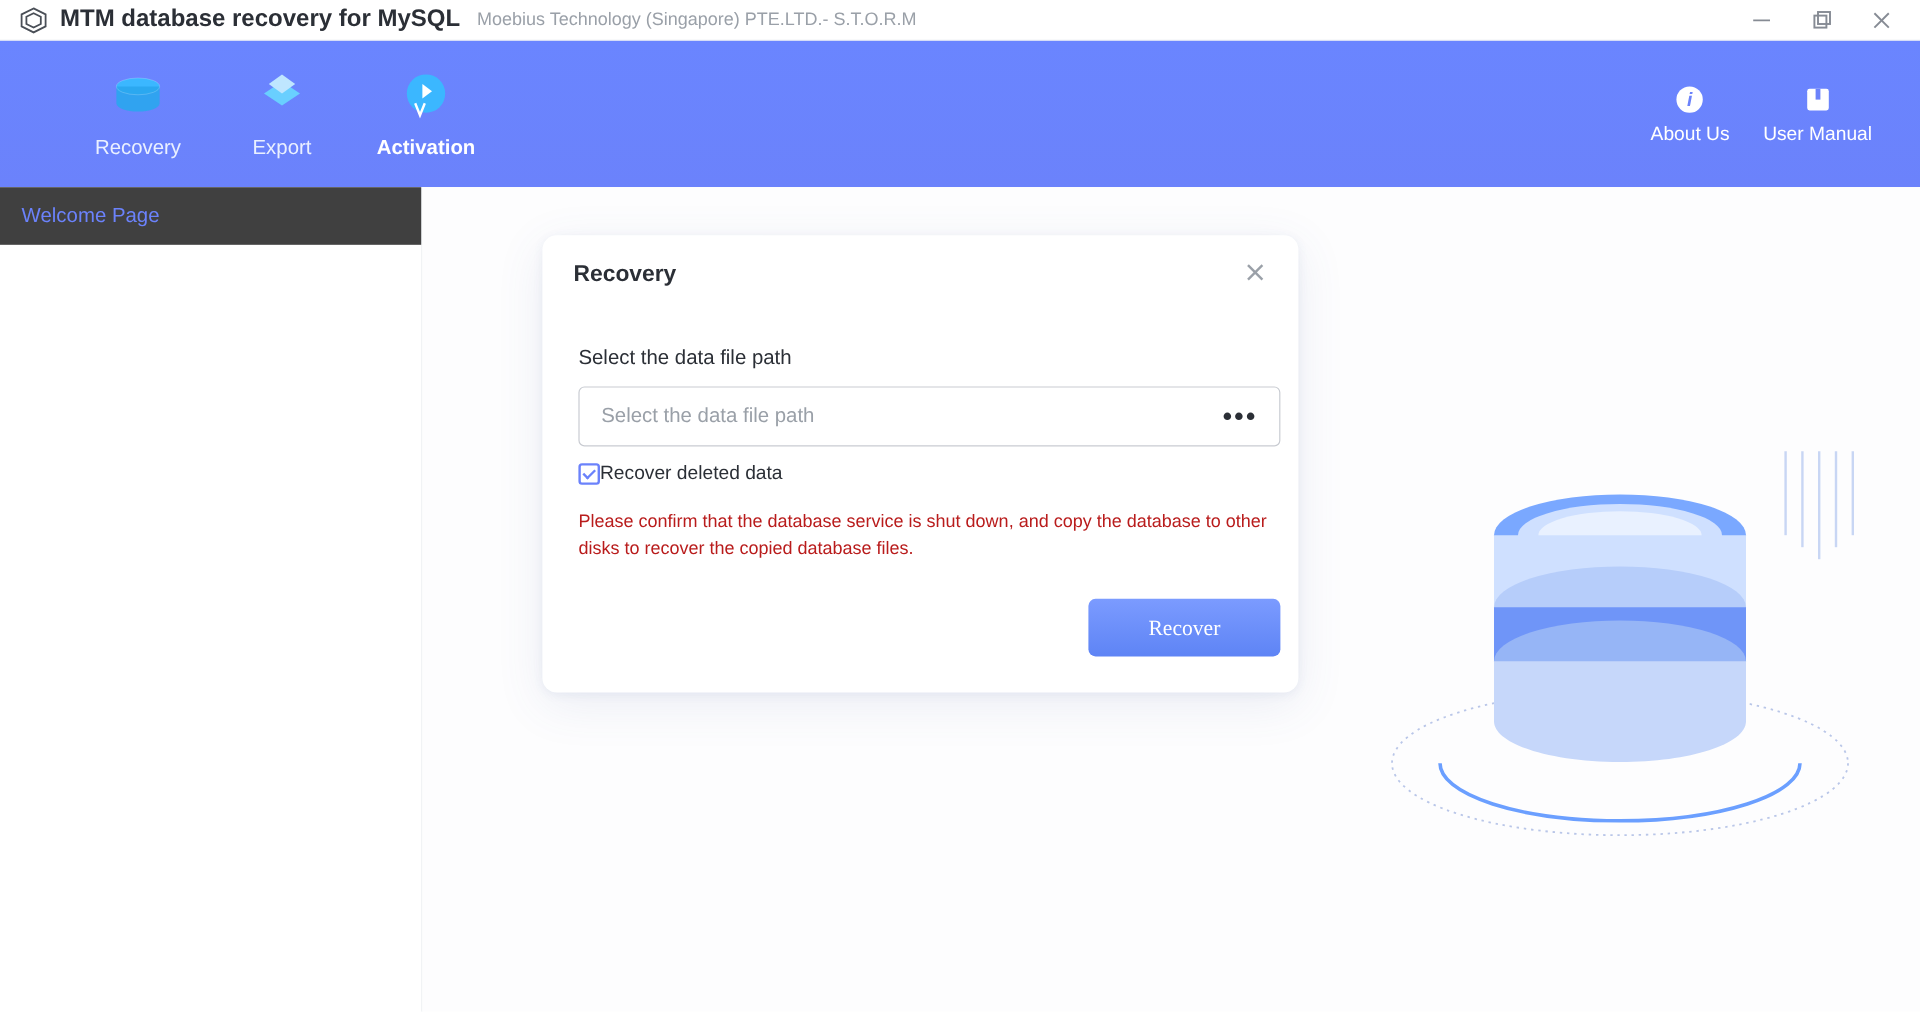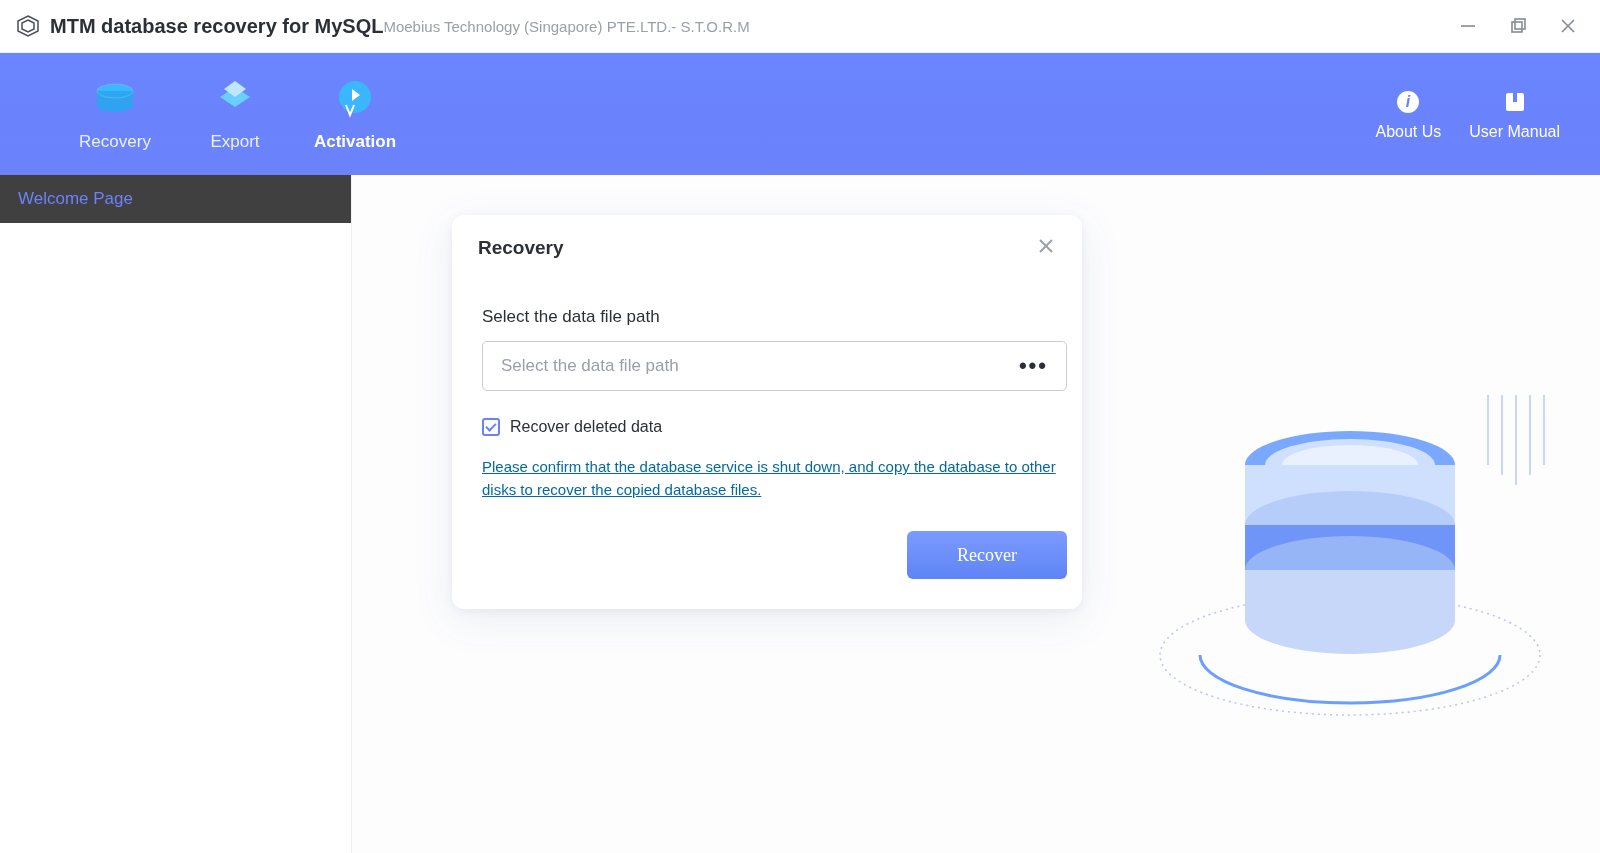--- a/index.html
+++ b/index.html
@@ -1,34 +1,34 @@
 <!DOCTYPE html>
 <html><head>
 <meta charset="utf-8">
 <style>
   * { box-sizing: border-box; margin: 0; padding: 0; }
   html, body { width: 1600px; height: 853px; font-family: "Segoe UI", Arial, sans-serif; background: #fff; overflow: hidden; }
 
   
   .titlebar {
-    height: 53px;
+    height: 34px;
     display: flex;
     align-items: center;
     padding: 0 10px 0 16px;
     border-bottom: 1px solid #eef0f3;
   }
   .titlebar .logo {
     width: 24px; height: 24px; margin-right: 10px;
     display: inline-flex; align-items: center; justify-content: center;
   }
   .titlebar .app-title {
     font-size: 20px; font-weight: 700; color: #2b2f36;
   }
   .titlebar .app-subtitle {
-    font-size: 15px; color: #9aa0a8; 
+    font-size: 15px; color: #9aa0a8; margin-left: 14px;
   }
   .titlebar .win-controls { margin-left: auto; display: flex; gap: 26px; align-items: center; padding-right: 10px; }
   .win-btn { width: 24px; height: 24px; display:flex; align-items:center; justify-content:center; color:#868b94; cursor:pointer; }
   .win-btn svg { stroke: #868b94; }
 
   
   .toolbar {
     height: 122px;
     background: linear-gradient(180deg,#6a85ff 0%, #6b82fb 100%);
     display: flex;
@@ -115,30 +115,30 @@
     border-radius:5px;
     display:flex;
     align-items:center;
     padding:0 14px 0 18px;
   }
   .field-input {
     flex:1; border:none; outline:none; font-size:17px; color:#333; background:transparent;
   }
   .field-input::placeholder { color:#9aa0a8; }
   .browse-dots { font-size:22px; letter-spacing:2px; color:#2b2f36; cursor:pointer; padding:0 4px; font-weight:700; }
-  .check-row { display:flex; align-items:center; gap:10px; margin-top:27px; }
+  .check-row { display:flex; align-items:center; gap:0; margin-top:14px; }
   .check-box {
     width:18px; height:18px; border:2px solid #6b82fb; border-radius:3px;
     display:flex; align-items:center; justify-content:center; cursor:pointer; background:#fff;
   }
   .check-box.checked::after{
     content:""; width:8px; height:4px; border-left:2px solid #6b82fb; border-bottom:2px solid #6b82fb; transform:rotate(-45deg); margin-top:-2px;
   }
   .check-label { font-size:16px; color:#2b2f36; }
-  .note { font-size:15px; color:#0369a1; margin-top:20px; line-height:1.5;text-decoration:underline; }
+  .note { font-size:15px; color:#b91c1c; margin-top:20px; line-height:1.5; }
   .actions { display:flex; justify-content:flex-end; margin-top:30px; }
   .primary-btn {
     min-width:160px; height:48px; border:none; border-radius:6px;
     background:linear-gradient(180deg,#7b9bff 0%, #5e84f5 100%);
     color:#fff; font-size:18px; cursor:pointer;font-family:Liberation Serif, serif;
   }
 </style>
 </head>
 <body>
 

